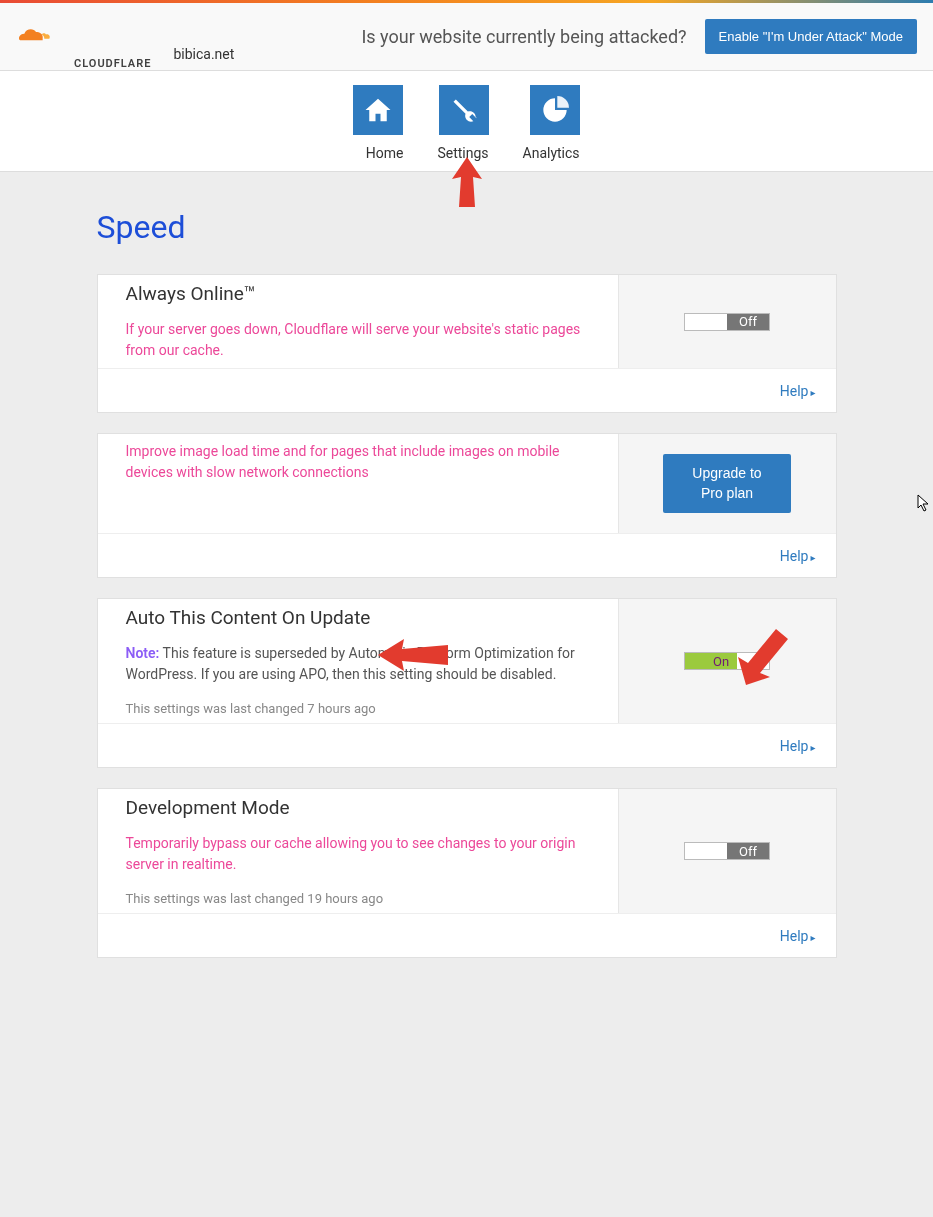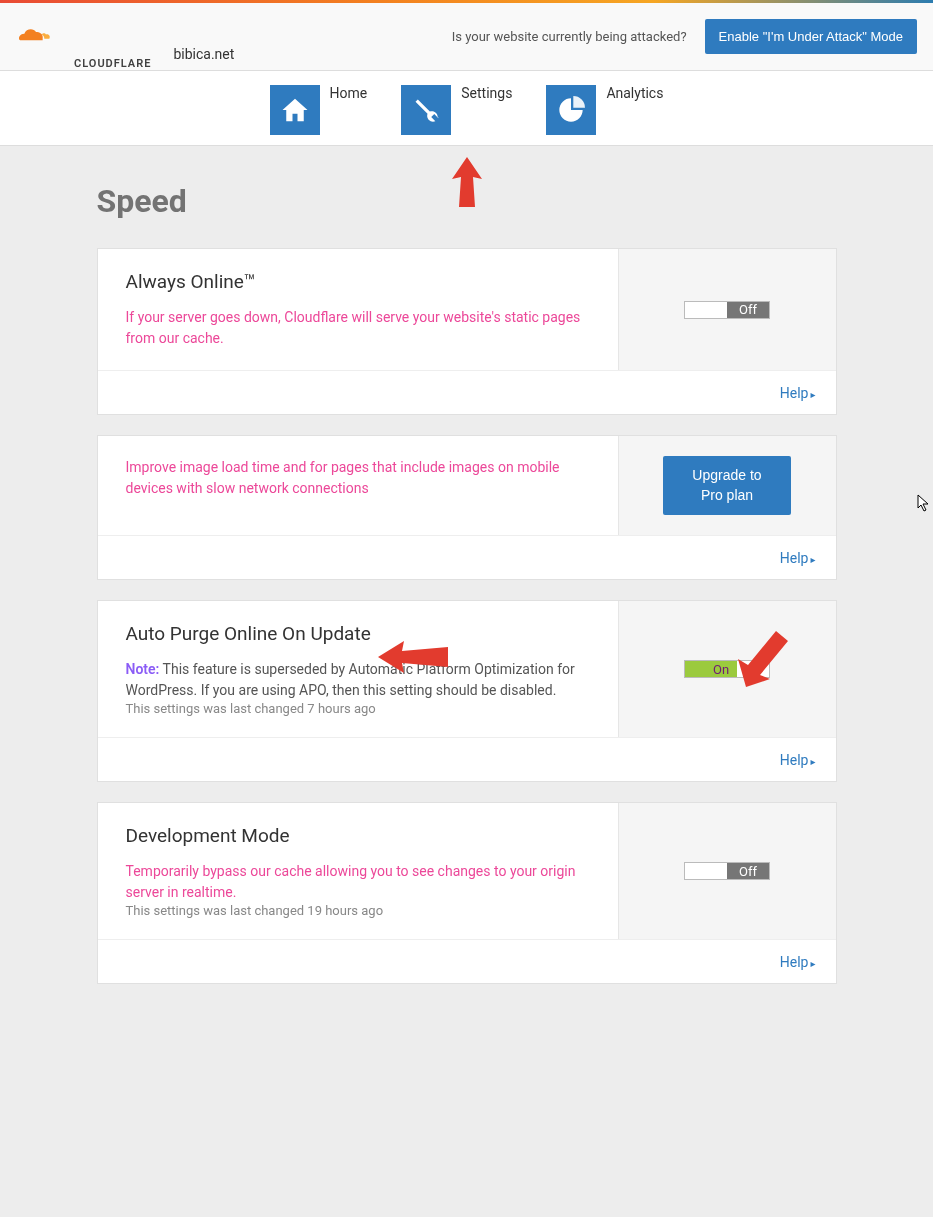--- a/index.html
+++ b/index.html
@@ -3,36 +3,36 @@
 <meta charset="utf-8">
 <style>
   * { box-sizing: border-box; margin: 0; padding: 0; }
   body { font-family: -apple-system, BlinkMacSystemFont, "Segoe UI", Roboto, Helvetica, Arial, sans-serif; background: #ededed; color: #333; width: 933px; }
   .top-accent { height: 3px; background: linear-gradient(90deg, #e94b35 0%, #f38020 40%, #f6a623 70%, #2c7cb0 100%); }
   .header-bar { background: #f9f9f9; border-bottom: 1px solid #ddd; display: flex; align-items: center; padding: 8px 16px; }
   .logo-wrap { display: flex; align-items: center; gap: 6px; }
   .logo-svg { width: 100px; height: 28px; }
   .domain-name { font-size: 14px; color: #333; margin-left: 10px; }
   .header-right { margin-left: auto; display: flex; align-items: center; gap: 18px; }
-  .attack-text { font-size: 13px; color: #555; margin-left: 31px; }
+  .attack-text { font-size: 18px; color: #555; margin-left: 31px; }
   .attack-btn { background: #2f7bbf; color: #fff; border: none; padding: 10px 14px; font-size: 13px; border-radius: 2px; cursor: pointer; }
   .nav-bar { background: #fff; border-bottom: 1px solid #ddd; padding: 14px 0 10px; display: flex; justify-content: center; gap: 34px; }
-  .nav-item { display: flex; flex-direction: row; align-items: flex-start; gap: 10px; cursor: pointer; }
+  .nav-item { display: flex; flex-direction: column; align-items: flex-end; gap: 10px; cursor: pointer; }
   .nav-icon-box { width: 50px; height: 50px; background: #2f7bbf; display: flex; align-items: center; justify-content: center; }
   .nav-label { font-size: 14px; color: #333; }
   .page-wrap { max-width: 740px; margin: 0 auto; padding: 36px 0 40px; }
-  .page-title { font-size: 32px; font-weight: 700; color: #737373; margin-bottom: 28px; }
+  .page-title { font-size: 32px; font-weight: 400; color: #1d4ed8; margin-bottom: 28px; }
   .card { background: #fff; border: 1px solid #e0e0e0; margin-bottom: 20px; }
   .card-body { display: flex; }
-  .card-left { flex: 1; padding: 21px 28px; }
+  .card-left { flex: 1; padding: 7px 28px; }
   .card-right { width: 218px; background: #f5f5f5; border-left: 1px solid #e6e6e6; display: flex; align-items: center; justify-content: center; padding: 20px; }
   .card-title { font-size: 19px; color: #333; margin-bottom: 14px; font-weight: 400; }
   .card-desc { font-size: 14px; color: #ec4899; line-height: 1.5; }
   .card-note { font-size: 14px; color: #555; line-height: 1.5; margin-top: 14px; }
-  .card-meta { font-size: 13px; color: #888; }
+  .card-meta { font-size: 13px; color: #888; margin-top: 16px; }
   .toggle { display: flex; width: 86px; height: 18px; border: 1px solid #bbb; cursor: pointer; }
   .toggle-half { flex: 1; display: flex; align-items: center; justify-content: center; font-size: 13px; }
   .toggle-off .toggle-half:first-child { background: #fff; }
   .toggle-off .toggle-half:last-child  { background: #767676; color: #fff; }
   .toggle-on  .toggle-half:first-child { background: #9bca3e; color: #701a75; padding-left: 20px; }
   .toggle-on  .toggle-half:last-child  { background: #fff; }
   .upgrade-btn { background: #2f7bbf; color: #fff; border: none; padding: 10px 18px; font-size: 14px; border-radius: 2px; cursor: pointer; text-align: center; line-height: 1.4; width: 128px; }
   .card-footer { border-top: 1px solid #eee; padding: 12px 20px; text-align: right; }
   .help-link { color: #2f7bbf; font-size: 14px; text-decoration: none; cursor: pointer; }
   .help-caret { font-size: 10px; margin-left: 2px; }
@@ -124,21 +124,21 @@
       </div>
     </div>
     <div class="card-footer">
       <a class="help-link"><span>Help</span><span class="help-caret">▸</span></a>
     </div>
   </div>
 
   <div class="card rel">
     <div class="card-body">
       <div class="card-left">
-        <h2 class="card-title">Auto Purge Online On Update</h2>
+        <h2 class="card-title">Auto This Content On Update</h2>
         <p class="card-note"><strong>Note:</strong><span> This feature is superseded by Automatic Platform Optimization for WordPress. If you are using APO, then this setting should be disabled.</span></p>
         <p class="card-meta">This settings was last changed 7 hours ago</p>
       </div>
       <div class="card-right">
         <div class="toggle toggle-on">
           <div class="toggle-half">On</div>
           <div class="toggle-half"></div>
         </div>
       </div>
     </div>

